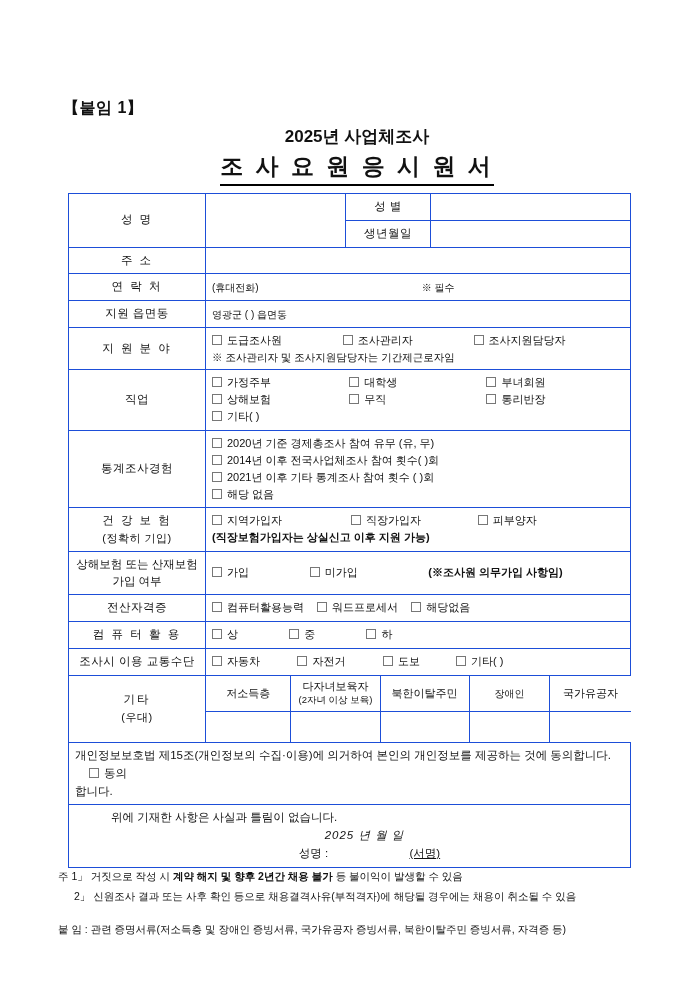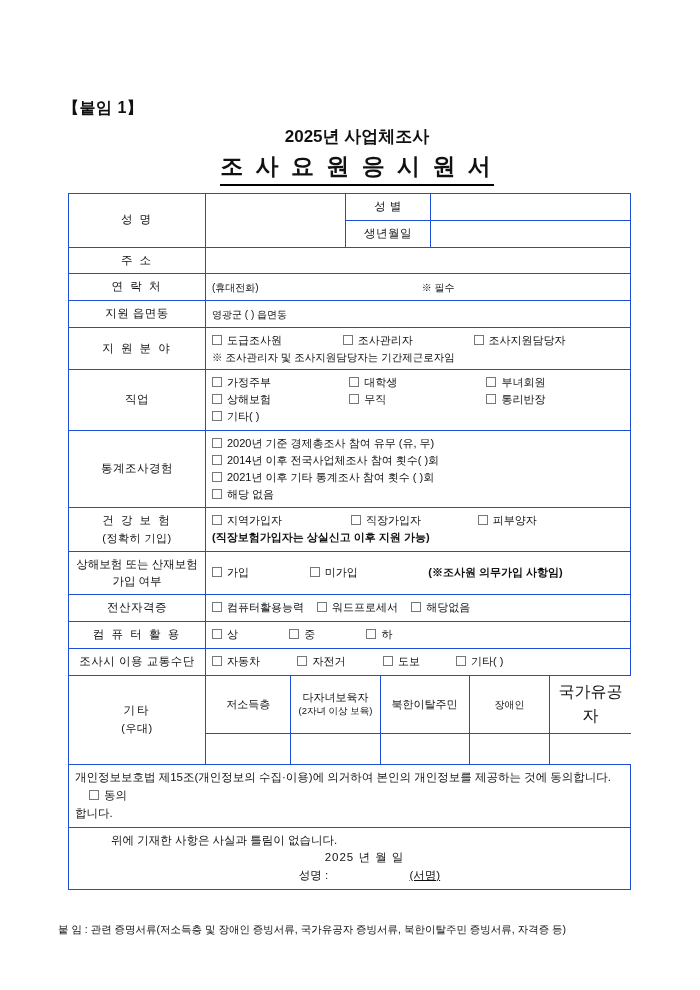--- a/index.html
+++ b/index.html
@@ -67,21 +67,21 @@
   .note { font-size:10.5px; }
   .bold { font-weight:bold; }
 
   
   .grid3 { display:flex; }
   .grid3 > div { width:33.3%; }
 
   .pri-row td { padding:9px 8px 12px 8px; line-height:1.8; font-size:11.5px; }
   .sign-row td { padding:12px 8px 14px 8px; font-size:11.5px; line-height:2.0; }
   .sign-line1 { padding-left:36px; }
-  .sign-line2 { text-align:center; padding-left:30px; letter-spacing:1px; }
+  .sign-line2 { text-align:center; padding-left:30px; letter-spacing:1px;font-style:italic; }
   .sign-line3 { text-align:center; padding-left:40px; }
   .sign-name { display:inline-block; }
   .sign-sig { display:inline-block; margin-left:78px;text-decoration:underline; }
 
   .footnotes {
     position:absolute; left:58px; top:866px; width:620px;
     font-size:10.5px; line-height:1.95;
   }
   .fn-indent { padding-left:16px; }
   .attach-line { position:absolute; left:58px; top:923px; width:630px; font-size:10.5px; }
@@ -245,21 +245,21 @@
           </colgroup>
           <tbody>
                 <tr>
             <td style="border-top:none; border-left:none; text-align:center; height:26px; font-size:11px;">저소득층</td>
             <td style="border-top:none; text-align:center; font-size:11px; line-height:1.25;">
               <span>다자녀보육자</span><br>
               <span style="font-size:9.5px;">(2자녀 이상 보육)</span>
             </td>
             <td style="border-top:none; text-align:center; font-size:11px;">북한이탈주민</td>
             <td style="border-top:none; text-align:center; font-size:10px;">장애인</td>
-            <td style="border-top:none; border-right:none; text-align:center; font-size:16px;">국가유공자</td>
+            <td style="border-top:none; border-right:none; text-align:center; font-size:11px;">국가유공자</td>
           </tr>
           <tr>
             <td style="border-left:none; border-bottom:none; height:22px;"></td>
             <td style="border-bottom:none;"></td>
             <td style="border-bottom:none;"></td>
             <td style="border-bottom:none;"></td>
             <td style="border-right:none; border-bottom:none;"></td>
           </tr>
         </tbody>
             </table>
@@ -280,16 +280,22 @@
         <div class="sign-line2">2025 년        월        일</div>
         <div class="sign-line3">
           <span class="sign-name">성명 :</span>
           <span class="sign-sig">(서명)</span>
         </div>
       </td>
     </tr>
   </tbody>
     </table>
 
+  <div class="footnotes">
+    <div>
+      <span>주 1」 거짓으로 작성 시 </span><span class="bold">계약 해지 및 향후 2년간 채용 불가</span><span> 등 불이익이 발생할 수 있음</span>
+    </div>
+    <div class="fn-indent">2」 신원조사 결과 또는 사후 확인 등으로 채용결격사유(부적격자)에 해당될 경우에는 채용이 취소될 수 있음</div>
+  </div>
 
   <div class="attach-line">붙  임 : 관련 증명서류(저소득층 및 장애인 증빙서류, 국가유공자 증빙서류, 북한이탈주민 증빙서류, 자격증 등)</div>
 
 </div>
 
 </body></html>

